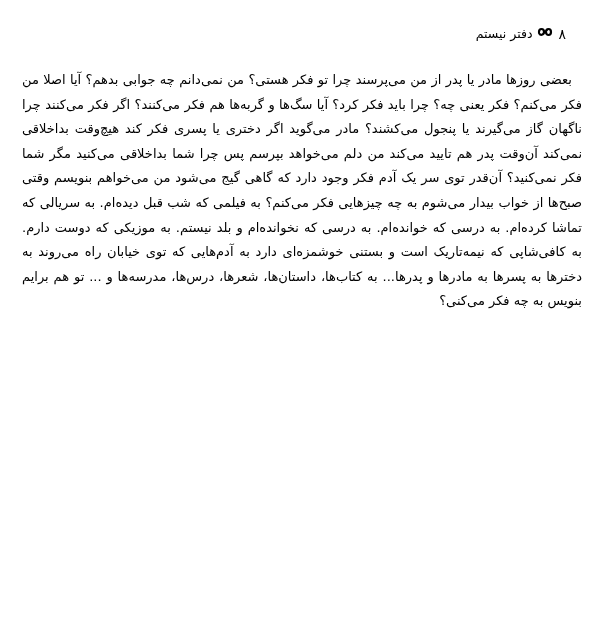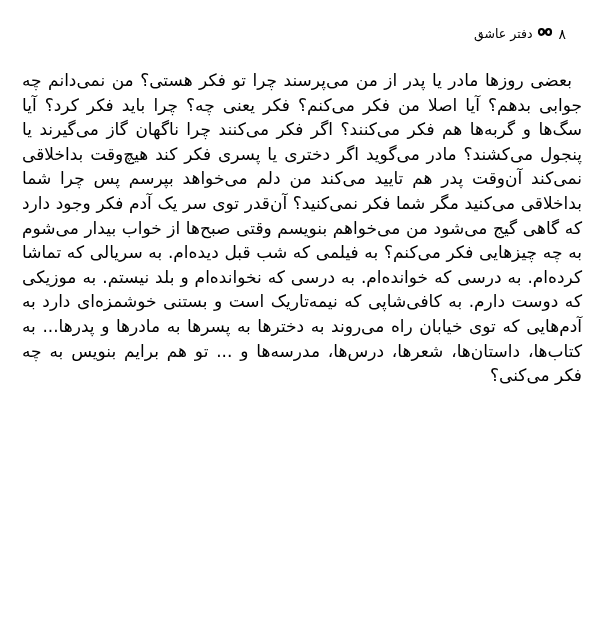--- a/index.html
+++ b/index.html
@@ -35,33 +35,33 @@
       letter-spacing: -1px;
     }
     .body-text {
       position: absolute;
       top: 68px;
       left: 22px;
       width: 560px;
       direction: rtl;
       text-align: justify;
       text-align-last: right;
-      font-size: 17px;
+      font-size: 13px;
       line-height: 24.6px;
       margin: 0;
       text-indent: 10px;
       word-spacing: 0px;
     }
   </style>
 </head>
 <body>
 
 <div class="page-header">
   <span class="page-number">۸</span>
   <span class="ornament">
     <svg width="16" height="12" viewBox="0 0 16 12">
       <path d="M2 6 C2 2, 7 2, 7 6 C7 9, 3 10, 2 7 M9 6 C9 2, 14 2, 14 6 C14 10, 9 10, 9 6 M6 8 L10 4" fill="none" stroke="#000" stroke-width="2.2" stroke-linecap="round"></path>
     </svg>
   </span>
-  <span class="book-title">دفتر عاشق</span>
+  <span class="book-title">دفتر نیستم</span>
 </div>
 
 <p class="body-text">بعضی روزها مادر یا پدر از من می‌پرسند چرا تو فکر هستی؟ من نمی‌دانم چه جوابی بدهم؟ آیا اصلا من فکر می‌کنم؟ فکر یعنی چه؟ چرا باید فکر کرد؟ آیا سگ‌ها و گربه‌ها هم فکر می‌کنند؟ اگر فکر می‌کنند چرا ناگهان گاز می‌گیرند یا پنجول می‌کشند؟ مادر می‌گوید اگر دختری یا پسری فکر کند هیچ‌وقت بداخلاقی نمی‌کند آن‌وقت پدر هم تایید می‌کند من دلم می‌خواهد بپرسم پس چرا شما بداخلاقی می‌کنید مگر شما فکر نمی‌کنید؟ آن‌قدر توی سر یک آدم فکر وجود دارد که گاهی گیج می‌شود من می‌خواهم بنویسم وقتی صبح‌ها از خواب بیدار می‌شوم به چه چیزهایی فکر می‌کنم؟ به فیلمی که شب قبل دیده‌ام. به سریالی که تماشا کرده‌ام. به درسی که خوانده‌ام. به درسی که نخوانده‌ام و بلد نیستم. به موزیکی که دوست دارم. به کافی‌شاپی که نیمه‌تاریک است و بستنی خوشمزه‌ای دارد به آدم‌هایی که توی خیابان راه می‌روند به دخترها به پسرها به مادرها و پدرها... به کتاب‌ها، داستان‌ها، شعرها، درس‌ها، مدرسه‌ها و ... تو هم برایم بنویس به چه فکر می‌کنی؟</p>
 
 </body></html>

